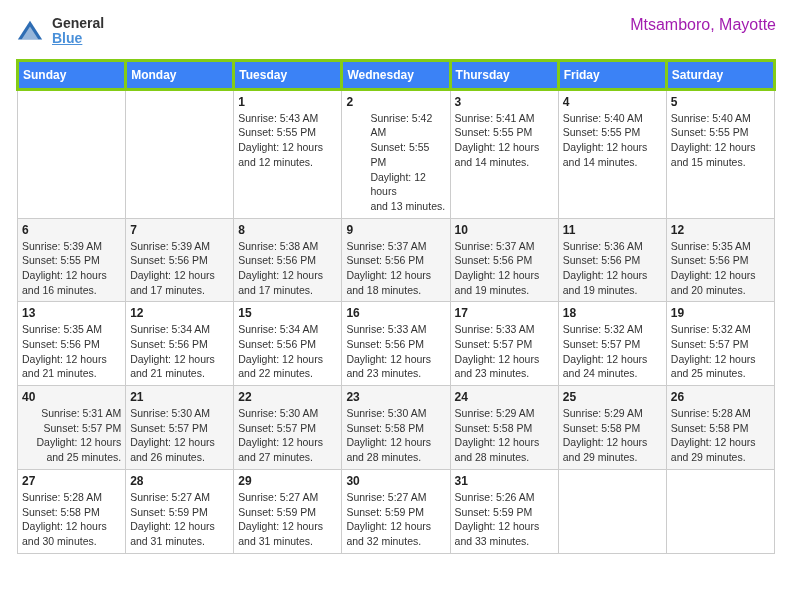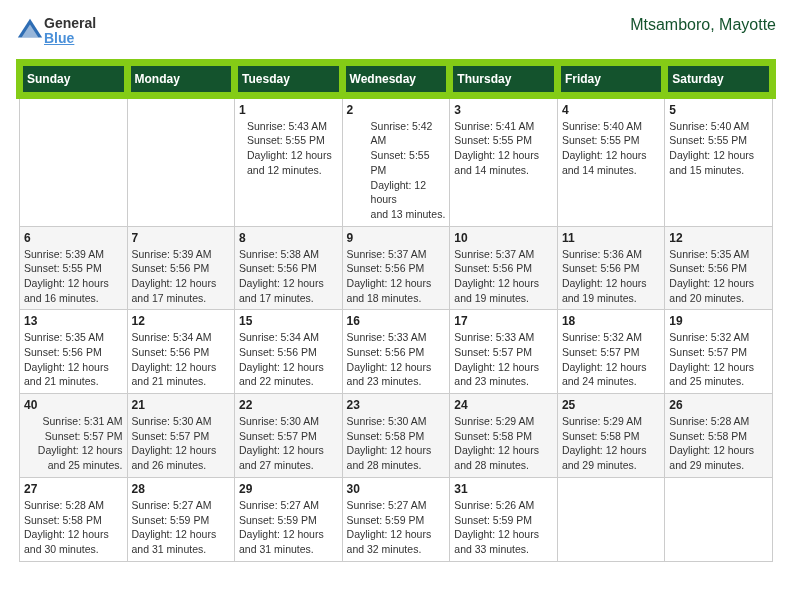--- a/index.html
+++ b/index.html
@@ -11,22 +11,22 @@
       padding: 16px;
     }
     .header {
       display: flex;
       justify-content: space-between;
       align-items: flex-start;
       margin-bottom: 12px;
     }
     .logo {
       display: flex;
-      align-items: center;
-      gap: 0;
+      align-items: flex-end;
+      gap: 8px;
     }
     .logo-text {
       display: flex;
       flex-direction: column;
       font-size: 14px;
       font-weight: bold;
       line-height: 1.1;
     }
     .logo-text span:first-child { color: #333; }
     .logo-text span:last-child { color: #4a90d9; text-decoration: underline; }
@@ -39,35 +39,35 @@
     }
     .title-block h1 {
       font-size: 32px;
       font-weight: bold;
       color: #222;
       line-height: 1.1;
     }
     .title-block h2 {
       font-size: 16px;
       font-weight: normal;
-      color: #14532d;
+      color: #a21caf;
     }
     .calendar {
       width: 100%;
       border-collapse: collapse;
       font-size: 11px;
     }
     .calendar th {
-      background: #14532d;
+      background: #3b82f6;
       color: #fff;
       padding: 6px 4px;
       text-align: left;
       font-size: 12px;
       font-weight: bold;
-      border: 7px solid #84cc16;
+      border: 3px solid #84cc16;
     }
     .calendar td {
       border: 1px solid #ccc;
       vertical-align: top;
       padding: 4px;
       width: 108px;
       min-height: 80px;
       background: #fff;
     }
     .calendar tr:nth-child(even) td {
@@ -119,21 +119,21 @@
         <th>Friday</th>
         <th>Saturday</th>
       </tr>
   </thead>
   <tbody id="calendar-body">
   <tr>
         <td class="empty-cell"></td>
         <td class="empty-cell"></td>
         <td>
           <span class="day-num">1</span>
-          <div class="day-info" style="white-space: pre-line; margin-left: 8px;">Sunrise: 5:43 AM
+          <div class="day-info" style="white-space: pre-line;">Sunrise: 5:43 AM
 Sunset: 5:55 PM
 Daylight: 12 hours
 and 12 minutes.</div>
         </td>
         <td>
           <span class="day-num">2</span>
           <div class="day-info" style="white-space: pre-line; margin-left: 24px;">Sunrise: 5:42 AM
 Sunset: 5:55 PM
 Daylight: 12 hours
 and 13 minutes.</div>

